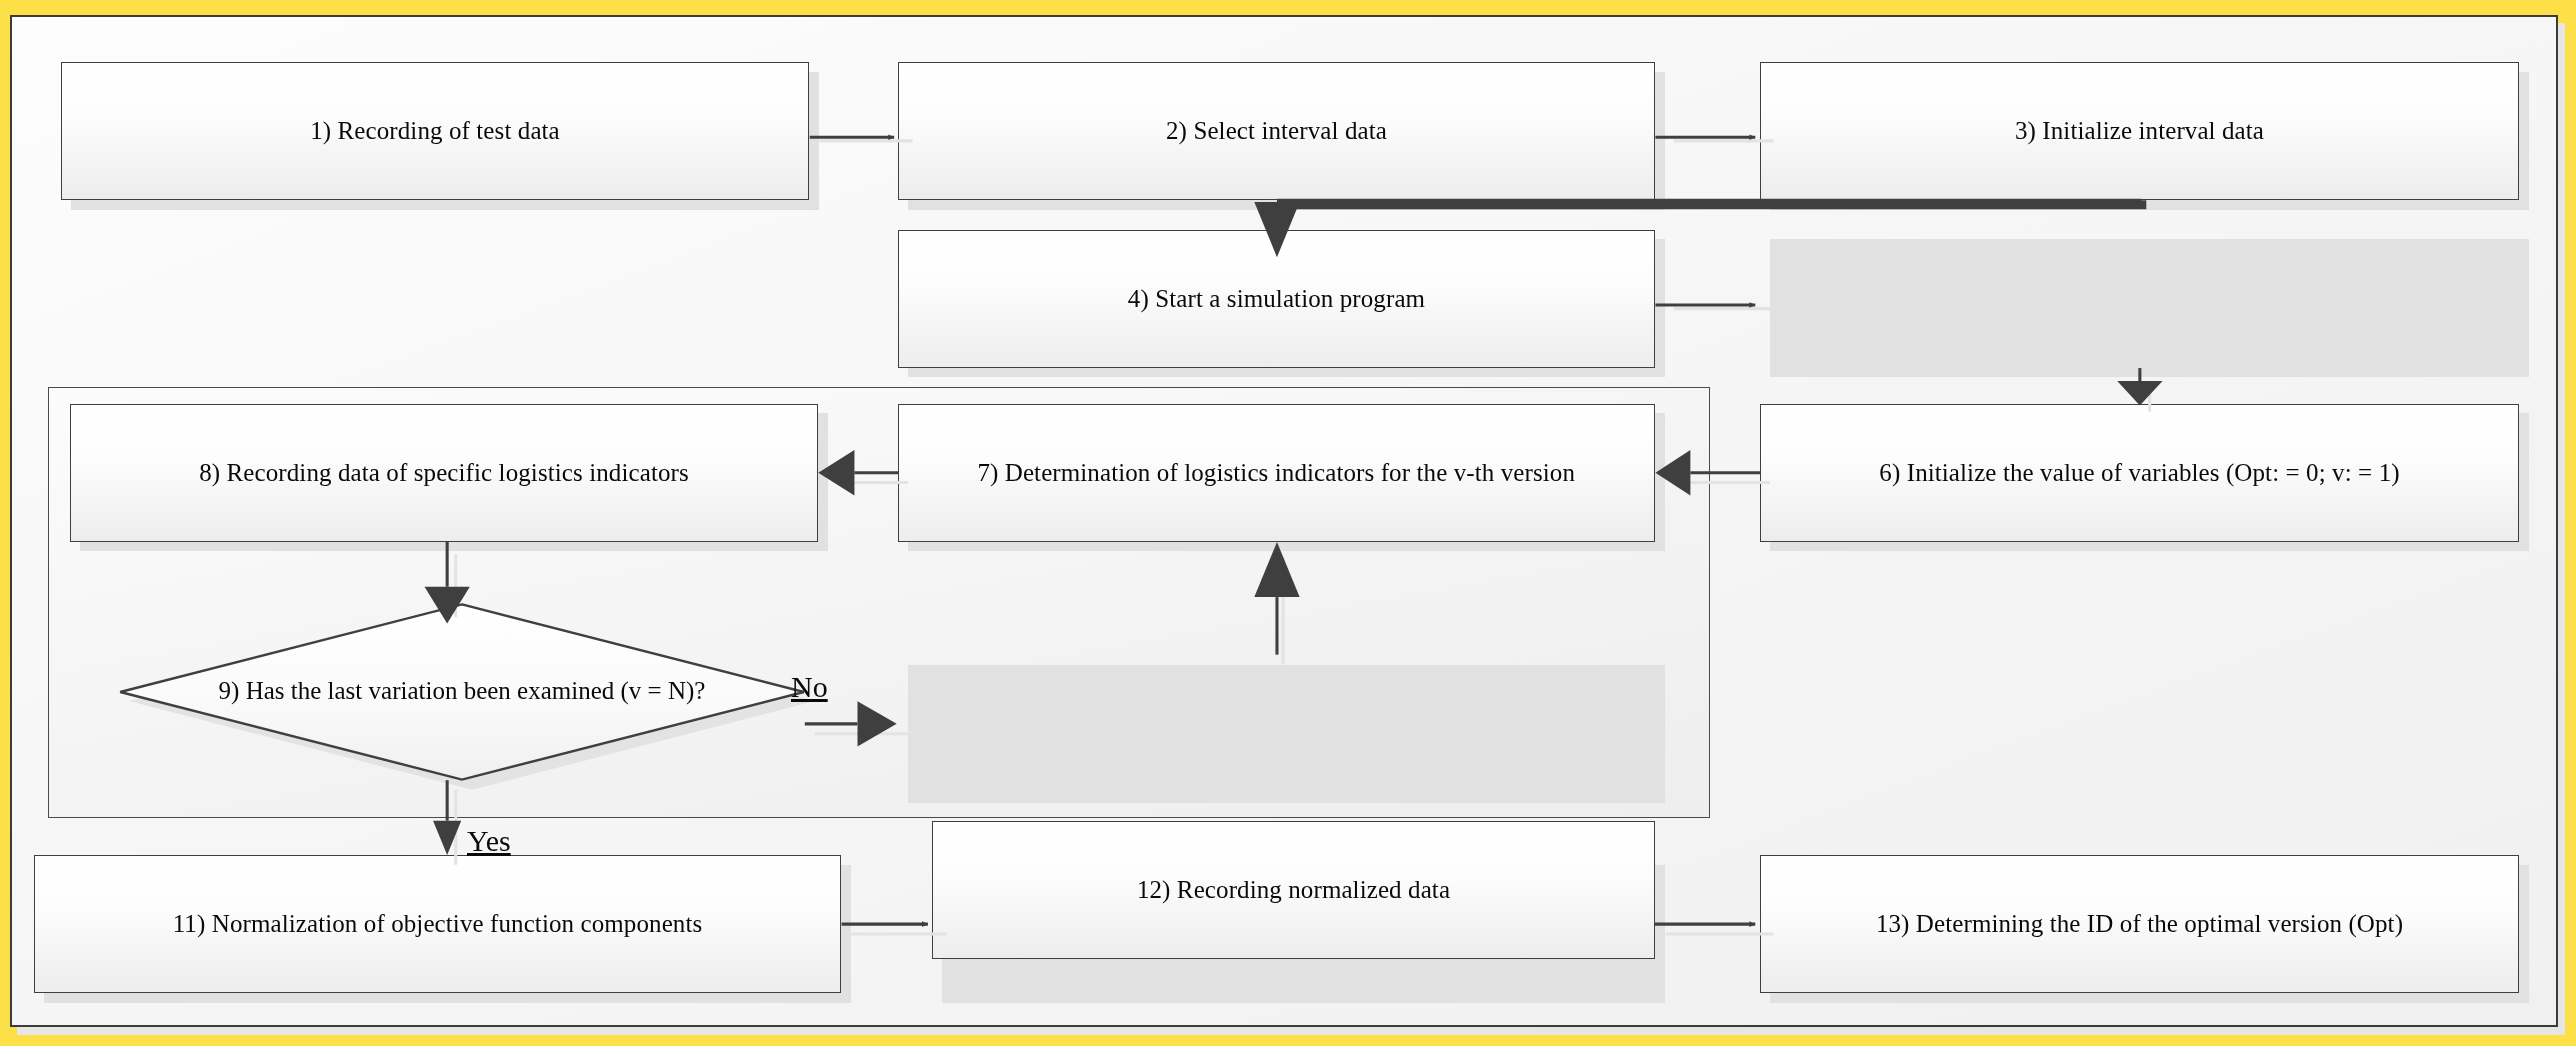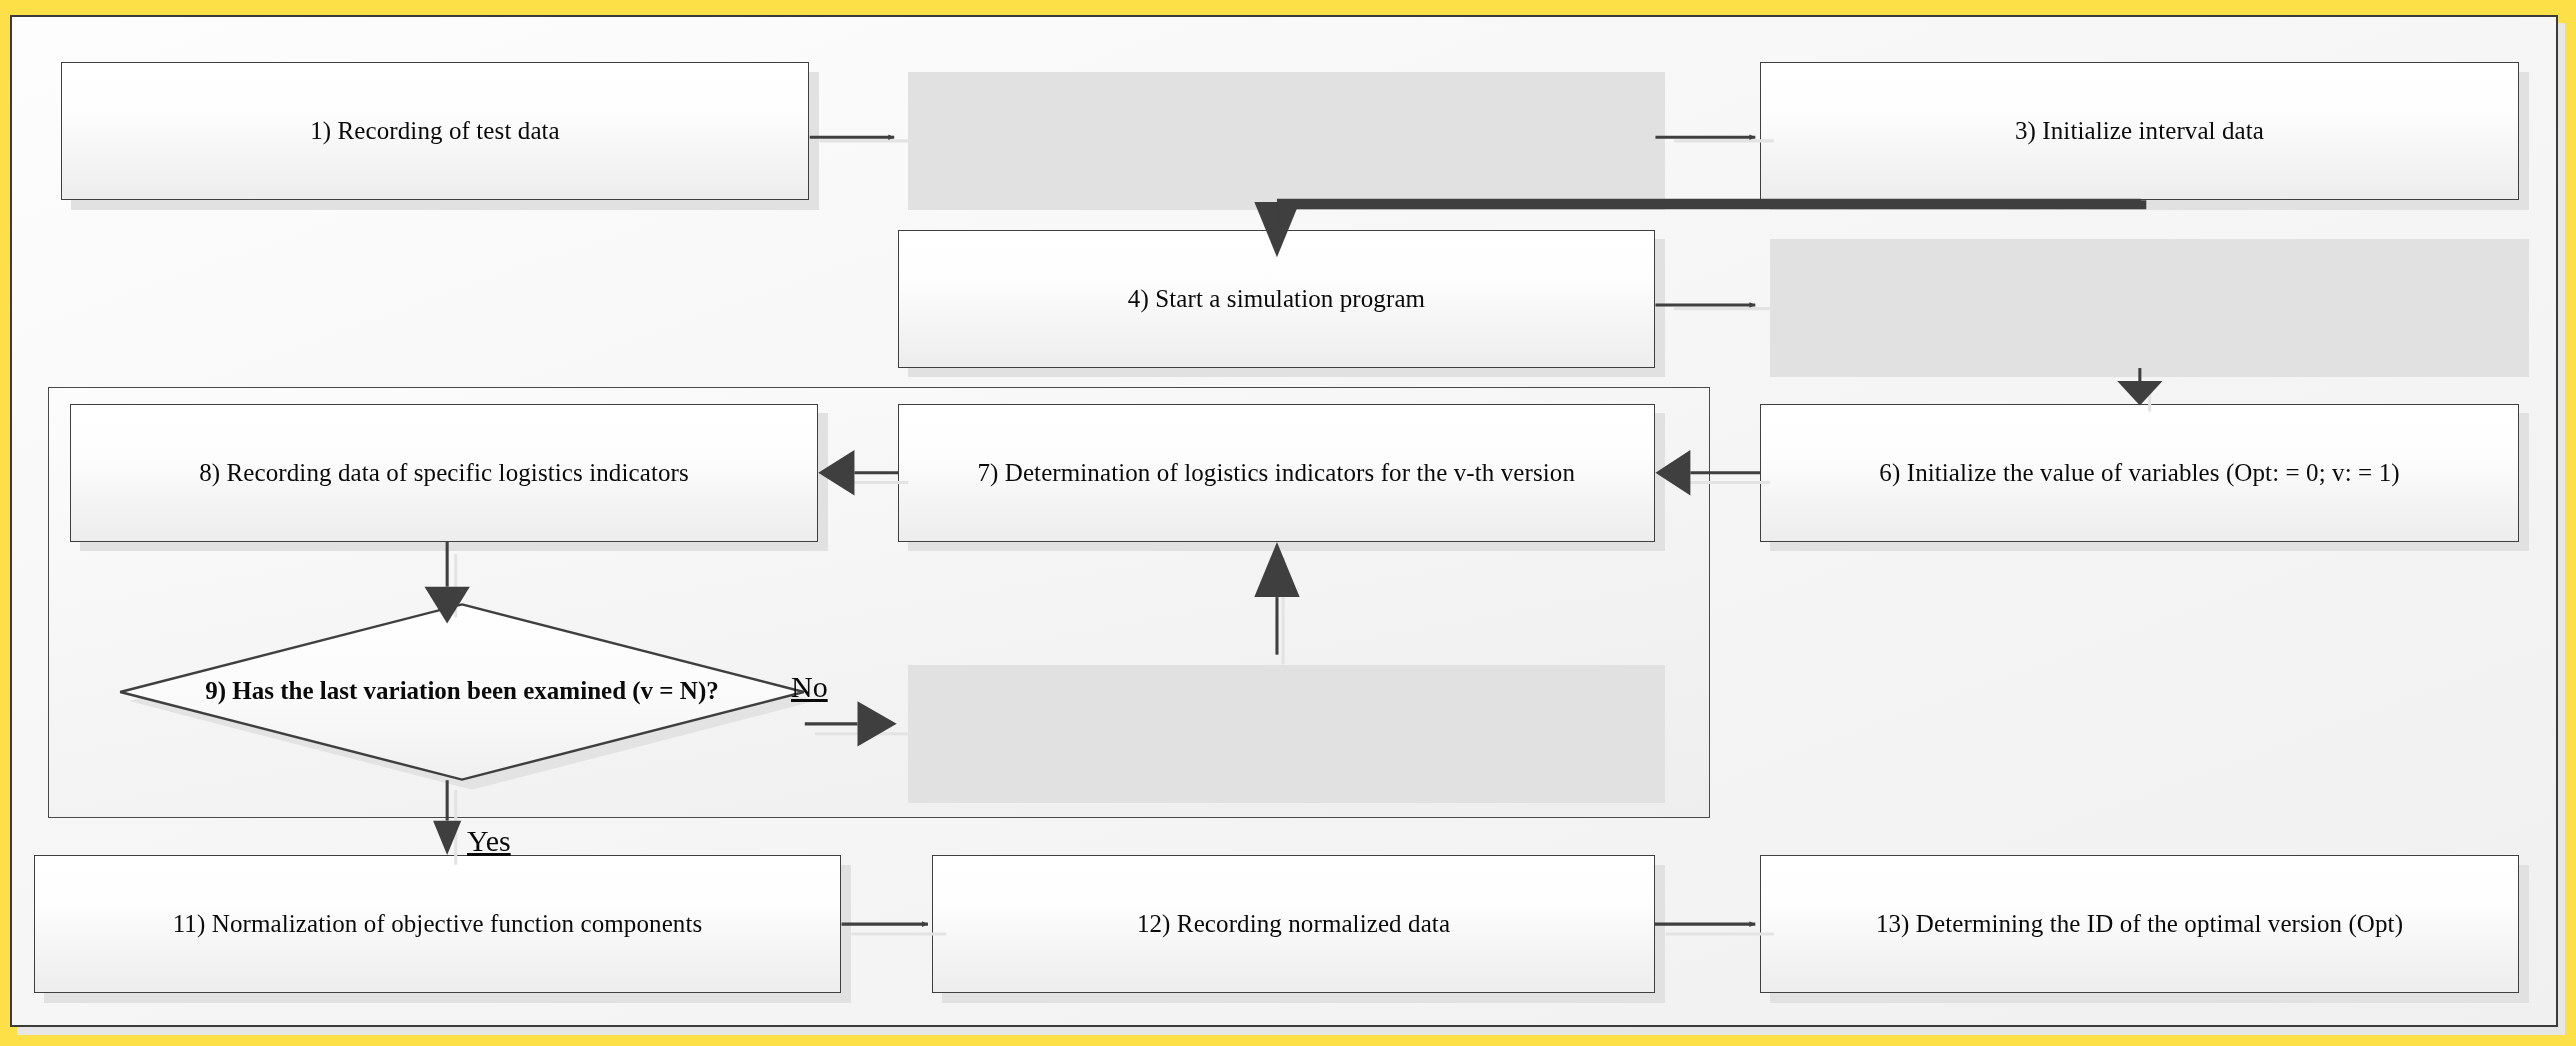--- a/index.html
+++ b/index.html
@@ -88,20 +88,23 @@
   <div class="diamond-shadow" style="left:129px;top:612px;width:686px;height:178px;">
     <svg width="686" height="178" viewBox="0 0 1120 290">
         <polygon points="560,0 1120,145 560,290 0,145" fill="#e3e3e3"></polygon>
       </svg>
   </div>
 
   <div class="node" style="left:61px;top:62px;width:748px;height:138px;">
     <span class="txt">1) Recording of test data</span>
   </div>
 
+  <div class="node" style="left:898px;top:62px;width:757px;height:138px;">
+    <span class="txt">2) Select interval data</span>
+  </div>
 
   <div class="node" style="left:1760px;top:62px;width:759px;height:138px;">
     <span class="txt">3) Initialize interval data</span>
   </div>
 
   <div class="node" style="left:898px;top:230px;width:757px;height:138px;">
     <span class="txt">4) Start a simulation program</span>
   </div>
 
 
@@ -122,30 +125,30 @@
       <polygon points="560,2 1118,145 560,288 2,145" fill="url(#dg)" stroke="#3f3f3f" stroke-width="4"></polygon>
       <defs>
         <linearGradient id="dg" x1="0" y1="0" x2="0" y2="1">
           <stop offset="0%" stop-color="#ffffff"></stop>
           <stop offset="55%" stop-color="#fafafa"></stop>
           <stop offset="100%" stop-color="#f0f0f0"></stop>
         </linearGradient>
       </defs>
     </svg>
   </div>
-  <div class="diamond-label" style="left:107px;top:633px;width:710px;height:116px;font-weight:bold;">
+  <div class="diamond-label" style="left:107px;top:633px;width:710px;height:116px;">
     <span class="txt">9) Has the last variation been examined (v = N)?</span>
   </div>
 
 
   <div class="node" style="left:34px;top:855px;width:807px;height:138px;">
     <span class="txt">11) Normalization of objective function components</span>
   </div>
 
-  <div class="node" style="left:932px;top:855px;width:723px;height:138px;">
+  <div class="node" style="left:932px;top:821px;width:723px;height:138px;">
     <span class="txt">12) Recording normalized data</span>
   </div>
 
   <div class="node" style="left:1760px;top:855px;width:759px;height:138px;">
     <span class="txt">13) Determining the ID of the optimal version (Opt)</span>
   </div>
 
   <svg id="wires" viewBox="0 0 4206 1708">
     <defs>
       <marker id="arrowR" markerWidth="10" markerHeight="9" refX="9.6" refY="4.5" orient="auto" markerUnits="userSpaceOnUse">

